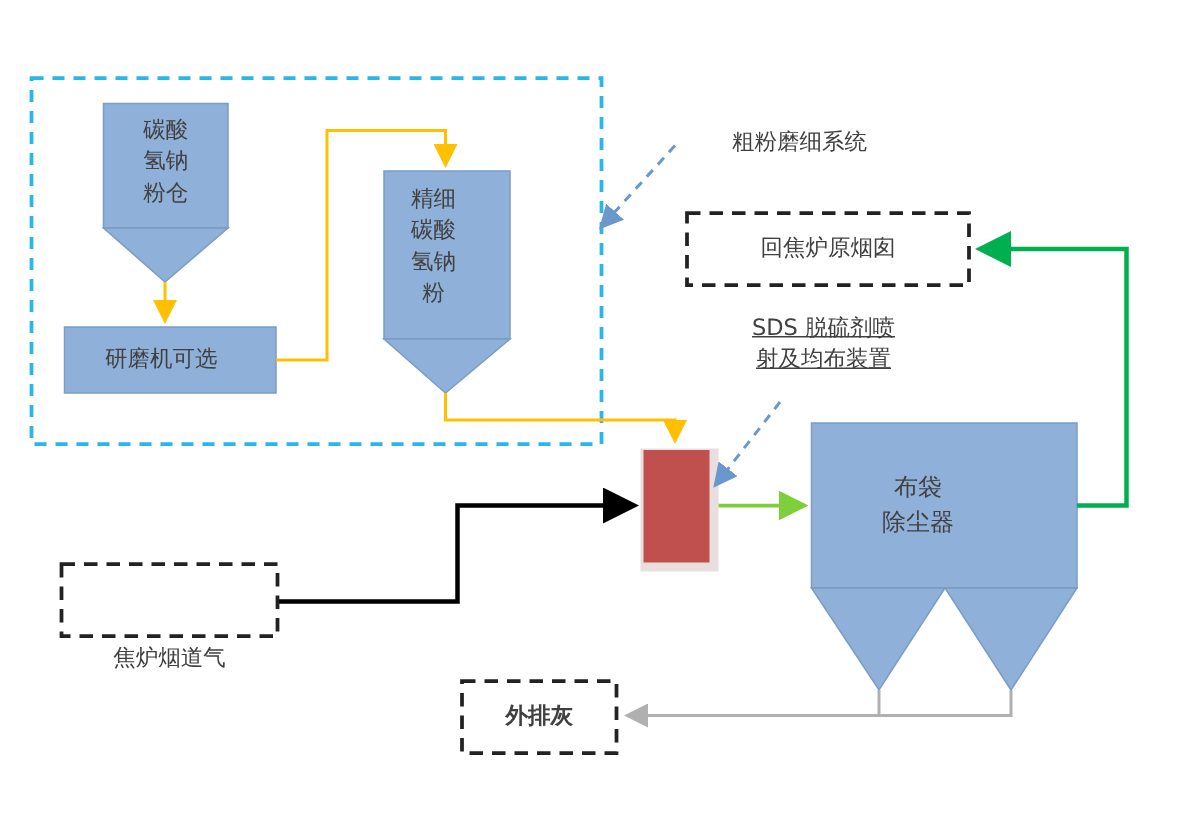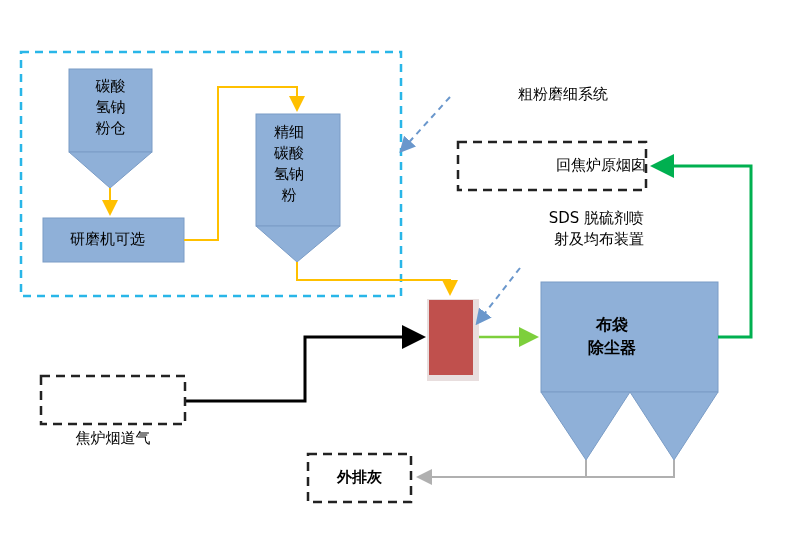--- a/index.html
+++ b/index.html
@@ -1,18 +1,18 @@
 <!DOCTYPE html>
 <html><head>
 <meta charset="utf-8">
 <style>
   html,body{margin:0;padding:0;background:#ffffff;}
   body{width:787px;height:554px;position:relative;overflow:hidden;font-family:"DejaVu Sans",sans-serif;}
   svg{position:absolute;left:0;top:0;}
-  .lbl{position:absolute;color:#000000;font-size:15px;line-height:21px;text-align:center;white-space:pre-line;}
+  .lbl{position:absolute;color:#404040;font-size:15px;line-height:21px;text-align:center;white-space:pre-line;}
 </style>
 </head>
 <body>
 
 <svg width="787" height="554" viewBox="0 0 787 554">
   <defs>
     <marker id="ay" markerWidth="8" markerHeight="8" refX="6" refY="4" orient="auto">
         <path d="M0,0 L8,4 L0,8 z" fill="#ffc000"></path>
       </marker>
     <marker id="ag" markerWidth="8" markerHeight="8" refX="6" refY="4" orient="auto">
@@ -76,20 +76,20 @@
 </svg>
 
 <div class="lbl" style="left:69px;top:76px;width:83px;">碳酸
 氢钠
 粉仓</div>
 <div class="lbl" style="left:43px;top:229px;width:129px;">研磨机可选</div>
 <div class="lbl" style="left:256px;top:122px;width:66px;">精细
 碳酸
 氢钠
 粉</div>
-<div class="lbl" style="left:458px;top:84px;width:150px;text-align:right;">粗粉磨细系统</div>
-<div class="lbl" style="left:458px;top:155px;width:188px;text-align:right;">回焦炉原烟囱</div>
-<div class="lbl" style="left:454px;top:208px;width:190px;text-align:right;">SDS 脱硫剂喷
+<div class="lbl" style="left:458px;top:84px;width:150px;text-align:center;">粗粉磨细系统</div>
+<div class="lbl" style="left:458px;top:155px;width:188px;">回焦炉原烟囱</div>
+<div class="lbl" style="left:454px;top:208px;width:190px;text-align:center;text-decoration:underline;">SDS 脱硫剂喷
 射及均布装置</div>
-<div class="lbl" style="left:541px;top:313px;width:142px;font-size:16px;line-height:23px;font-weight:bold;">布袋
+<div class="lbl" style="left:541px;top:313px;width:142px;font-size:16px;line-height:23px;">布袋
 除尘器</div>
 <div class="lbl" style="left:41px;top:389px;width:144px;margin-top:39px;">焦炉烟道气</div>
 <div class="lbl" style="left:308px;top:467px;width:103px;font-weight:bold;">外排灰</div>
 
 </body></html>

